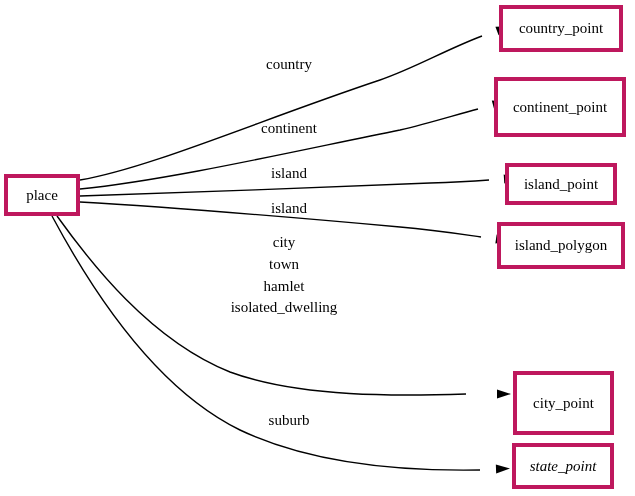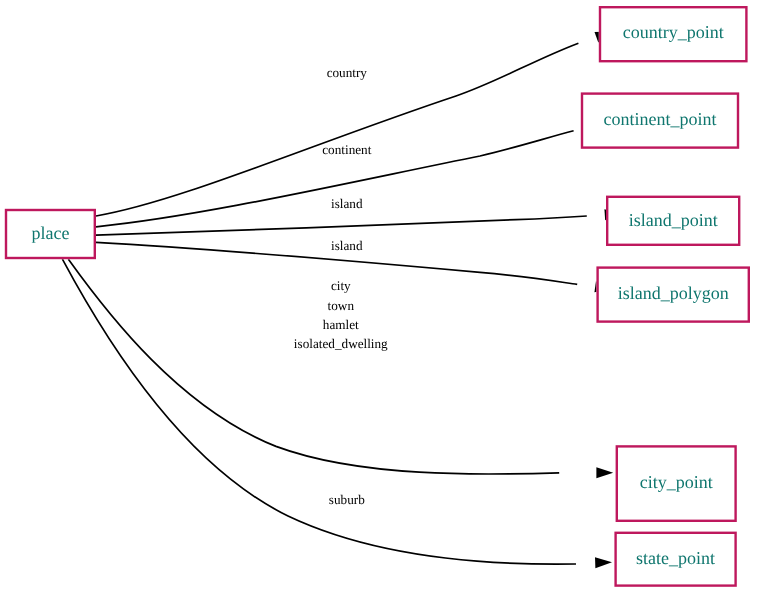--- a/index.html
+++ b/index.html
@@ -18,35 +18,35 @@
   svg.graph-layer {
     position: absolute;
     left: 0;
     top: 0;
     width: 635px;
     height: 496px;
   }
   .node-box {
     position: absolute;
     box-sizing: border-box;
-    border: 2px solid #be185d;
+    border: 4px solid #be185d;
     background: #ffffff;
     display: flex;
     align-items: center;
     justify-content: center;
-    color: #0f766e;
+    color: #000000;
     font-size: 15px;
     font-family: "Liberation Serif", "DejaVu Serif", serif;
     line-height: 1;
     white-space: nowrap;
   }
   .edge-label {
     position: absolute;
     color: #000000;
-    font-size: 11px;
+    font-size: 15px;
     font-family: "Liberation Serif", "DejaVu Serif", serif;
     white-space: nowrap;
     text-align: center;
     line-height: 1.45;
     transform: translateX(-50%);
   }
 </style>
 </head>
 <body>
 
@@ -67,33 +67,33 @@
       <polygon points="0,-4.6 14,0 0,4.6" fill="#000000" transform="translate(496,469) rotate(-2)"></polygon>
     </svg>
 
   <div id="nodes-layer">
       <div class="node-box" style="left: 4px; top: 174px; width: 76px; height: 42px;">
         <span>place</span>
       </div>
       <div class="node-box" style="left: 499px; top: 5px; width: 124px; height: 47px;">
         <span>country_point</span>
       </div>
-      <div class="node-box" style="left: 484px; top: 77px; width: 132px; height: 47px;">
+      <div class="node-box" style="left: 494px; top: 77px; width: 132px; height: 60px;">
         <span>continent_point</span>
       </div>
       <div class="node-box" style="left: 505px; top: 163px; width: 112px; height: 42px;">
         <span>island_point</span>
       </div>
       <div class="node-box" style="left: 497px; top: 222px; width: 128px; height: 47px;">
         <span>island_polygon</span>
       </div>
       <div class="node-box" style="left: 513px; top: 371px; width: 101px; height: 64px;">
         <span>city_point</span>
       </div>
-      <div class="node-box" style="left: 512px; top: 443px; width: 102px; height: 46px;">
+      <div class="node-box" style="left: 512px; top: 443px; width: 102px; height: 46px; font-style: italic;">
         <span>state_point</span>
       </div>
     </div>
   <div id="labels-layer">
       <div class="edge-label" style="left: 289px; top: 54px;">country</div>
       <div class="edge-label" style="left: 289px; top: 118px;">continent</div>
       <div class="edge-label" style="left: 289px; top: 163px;">island</div>
       <div class="edge-label" style="left: 289px; top: 198px;">island</div>
       <div class="edge-label" style="left: 284px; top: 232px;">
         <div>city</div>

